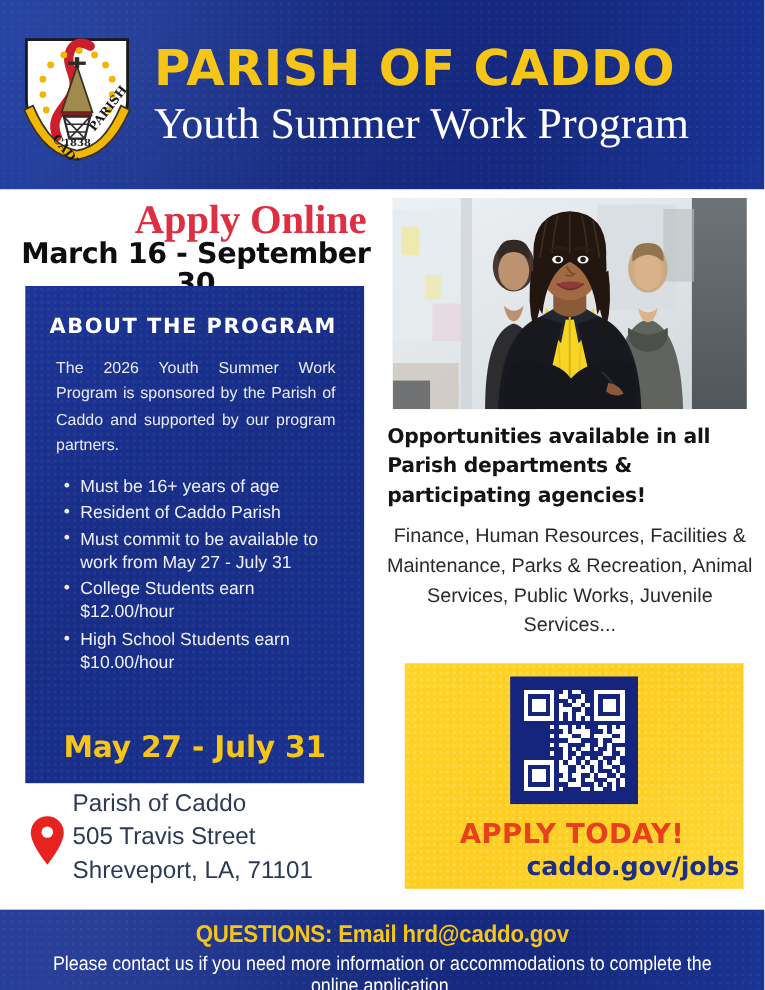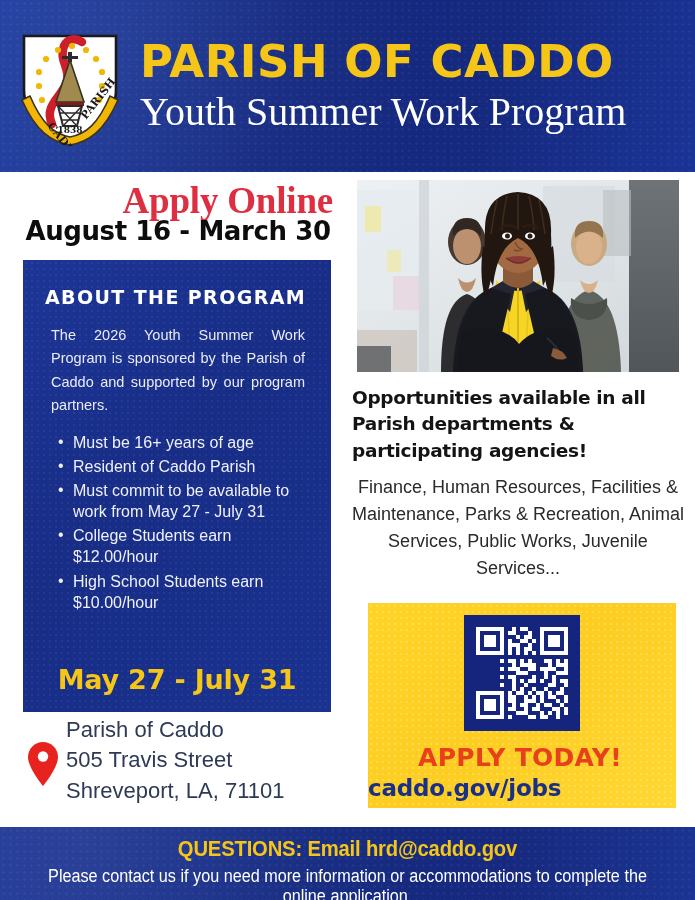--- a/index.html
+++ b/index.html
@@ -260,21 +260,21 @@
     font-family: "DejaVu Sans", sans-serif;
     font-weight: 700;
     font-size: 25px;
     letter-spacing: 0.3px;
   }
   .apply-url {
     position: absolute;
     left: 0; top: 172px;
     width: 304px;
     z-index: 2;
-    text-align: left;
+    text-align: right;
     color: #1b2f86;
     font-family: "DejaVu Sans", sans-serif;
     font-weight: 700;
     font-size: 23px;
     letter-spacing: -0.2px;
   }
 
   
   .footer {
     position: absolute;
@@ -360,21 +360,21 @@
 
     <div class="title-block">
       <div class="title-main">PARISH OF CADDO</div>
       <div class="title-sub">Youth Summer Work Program</div>
     </div>
 
   </div>
 </div>
 
 <div class="apply-online">Apply Online</div>
-<div class="apply-dates">August 16 - March 30</div>
+<div class="apply-dates">March 16 - September 30</div>
 
 <div class="about-box">
   <div class="about-title">ABOUT THE PROGRAM</div>
   <div class="about-para">The 2026 Youth Summer Work Program is sponsored by the Parish of Caddo and supported by our program partners.</div>
   <ul class="about-list">
     <li>Must be 16+ years of age</li>
     <li>Resident of Caddo Parish</li>
     <li>Must commit to be available to work from May 27 - July 31</li>
     <li>College Students earn $12.00/hour</li>
     <li>High School Students earn $10.00/hour</li>

